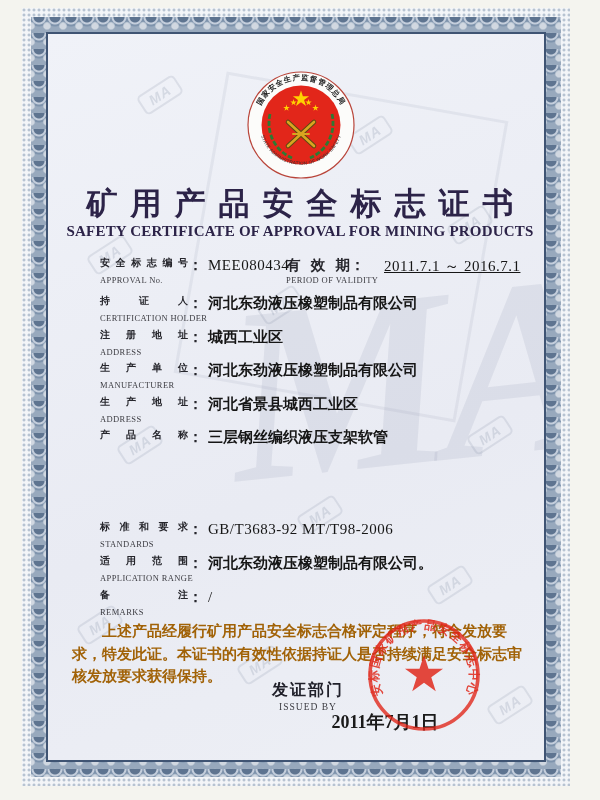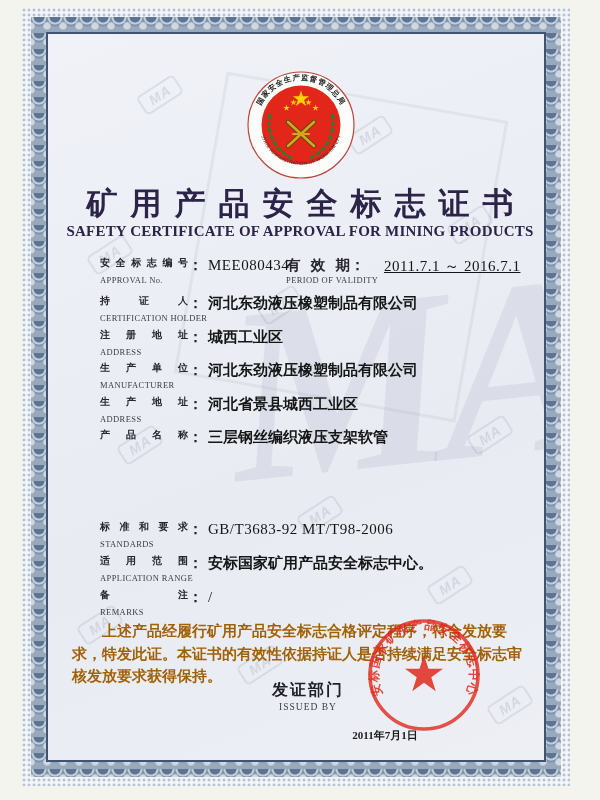--- a/index.html
+++ b/index.html
@@ -85,22 +85,22 @@
 
   .statement{
     position:absolute;left:72px;top:620px;width:462px;
     font-size:15px;line-height:1.5;font-weight:600;color:#a16207;
     text-indent:2em;
   }
   .issued{position:absolute;left:258px;top:680px;width:100px;text-align:center;}
   .issued-zh{font-size:16px;font-weight:600;color:#20202a;letter-spacing:2px;}
   .issued-en{font-size:9.5px;color:#3c3c42;letter-spacing:1px;margin-top:1px;}
   .issue-date{
-    position:absolute;left:325px;top:728px;width:120px;text-align:center;
-    font-size:11px;font-weight:600;color:#1a1a1a;
+    position:absolute;left:325px;top:710px;width:120px;text-align:center;
+    font-size:18px;font-weight:600;color:#1a1a1a;
   }
   .stamp{position:absolute;left:366px;top:617px;z-index:6;opacity:.92;}
 </style>
 </head>
 <body>
 
 <div class="cert-frame">
   <div class="frame-outer"></div>
   <div class="frame-scallop"></div>
   <div class="frame-inner"></div>
@@ -194,21 +194,21 @@
     <span class="lab zh">产品名称</span><span class="colon">：</span><span class="val zh">三层钢丝编织液压支架软管</span>
   </div>
 
 
   <div class="row" style="top:520px">
     <span class="lab zh">标准和要求</span><span class="colon">：</span><span class="val-num serif">GB/T3683-92 MT/T98-2006</span>
     <span class="en-sub">STANDARDS</span>
   </div>
 
   <div class="row" style="top:554px">
-    <span class="lab zh">适用范围</span><span class="colon">：</span><span class="val zh">安标国家矿用产品安全标志中心。</span>
+    <span class="lab zh">适用范围</span><span class="colon">：</span><span class="val zh">河北东劲液压橡塑制品有限公司。</span>
     <span class="en-sub">APPLICATION RANGE</span>
   </div>
 
   <div class="row" style="top:588px">
     <span class="lab zh">备注</span><span class="colon">：</span><span class="val-num serif">/</span>
     <span class="en-sub">REMARKS</span>
   </div>
 
   <div class="statement zh">上述产品经履行矿用产品安全标志合格评定程序，符合发放要求，特发此证。本证书的有效性依据持证人是否持续满足安全标志审核发放要求获得保持。</div>
 

